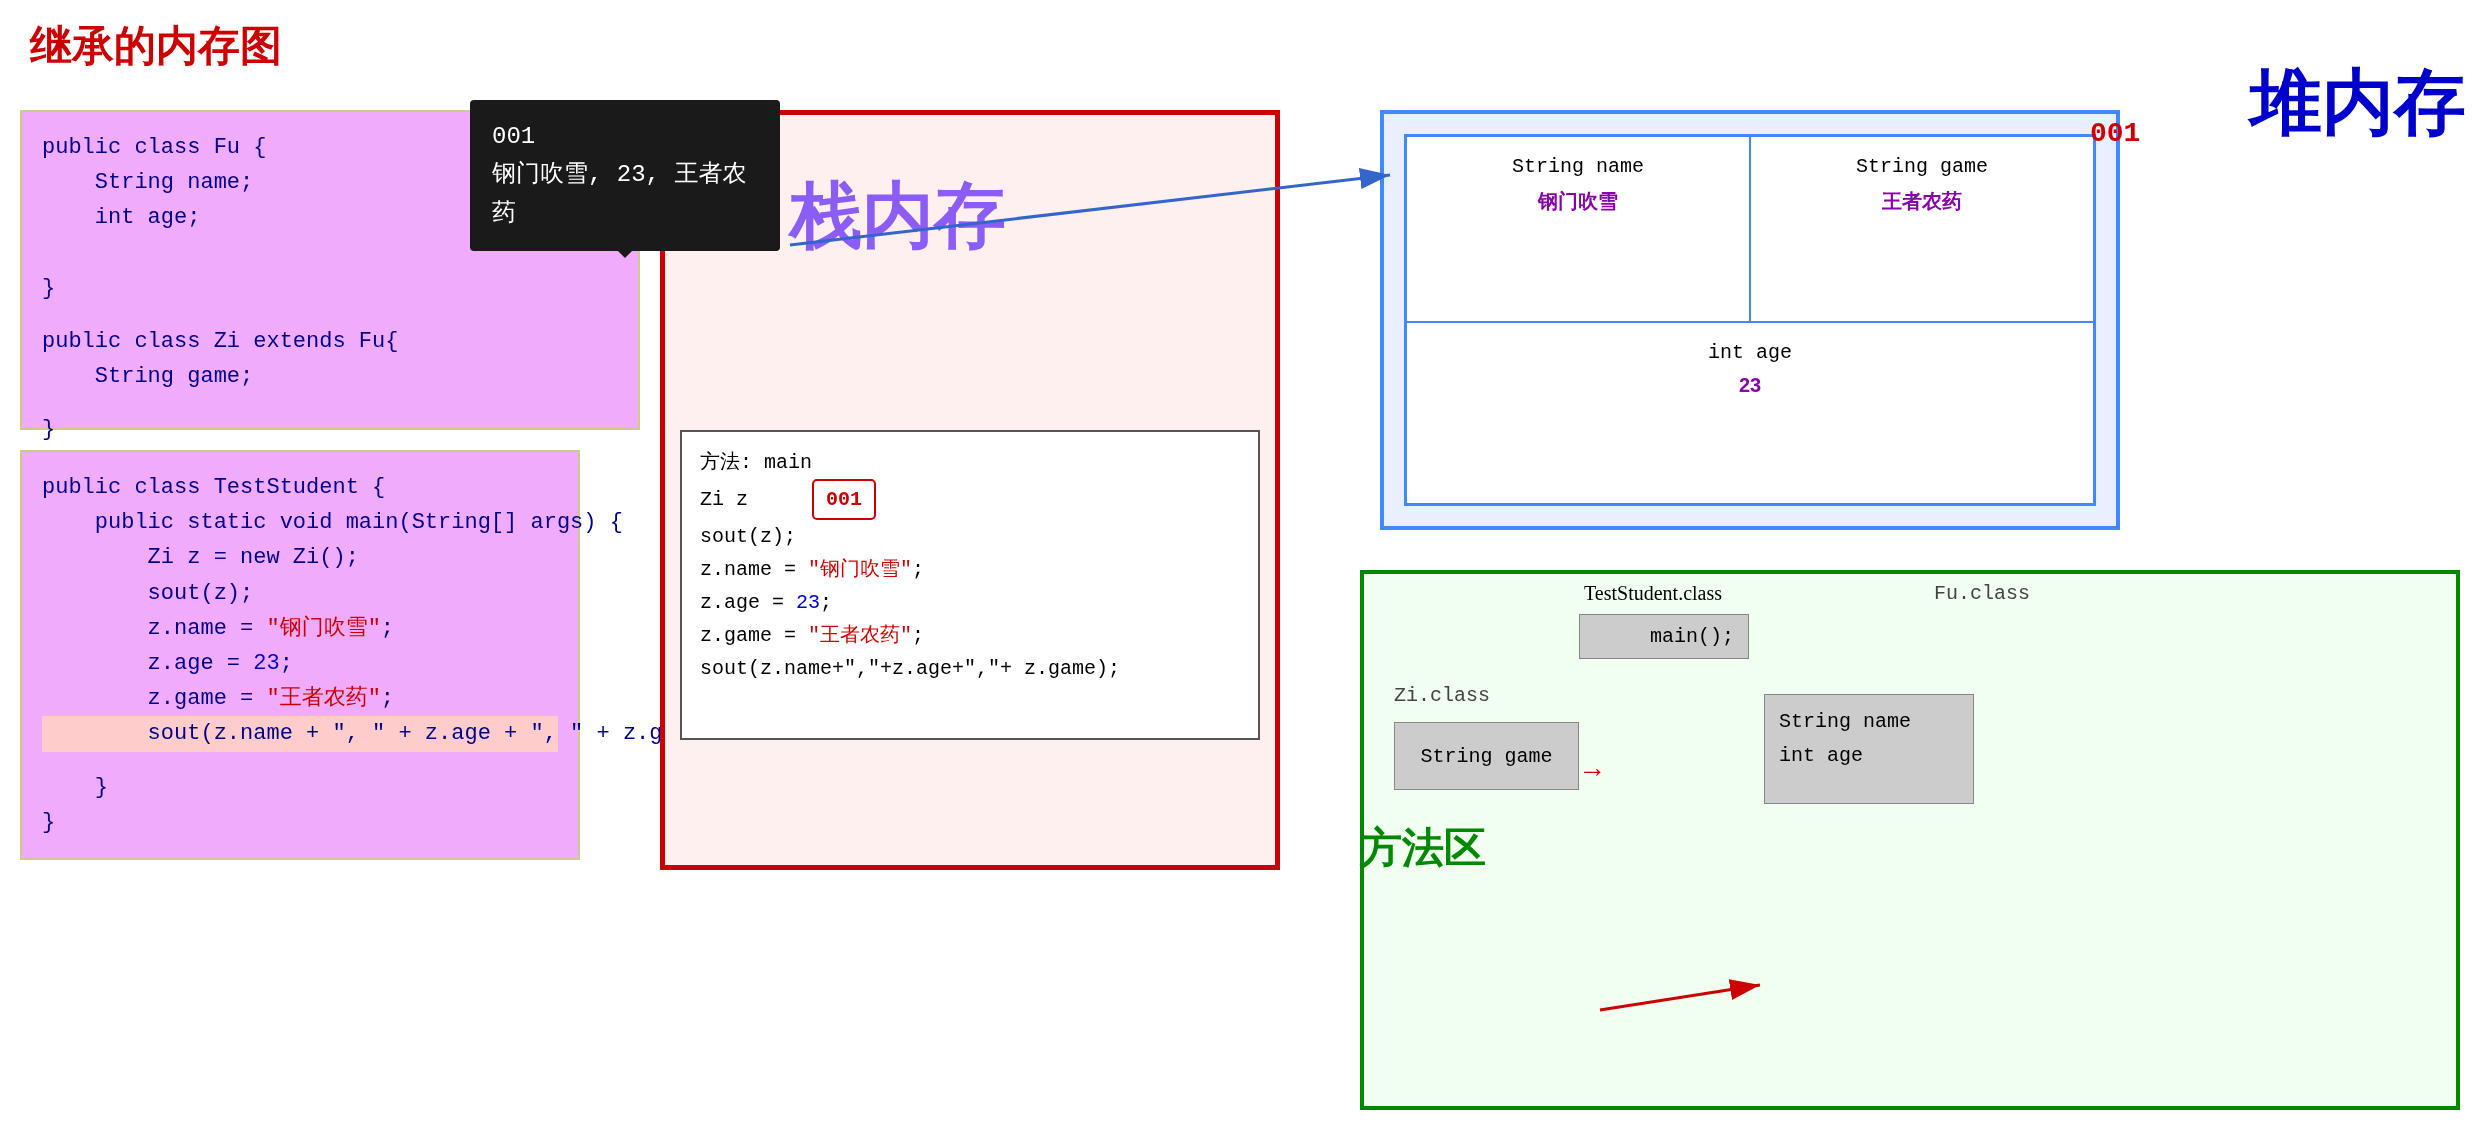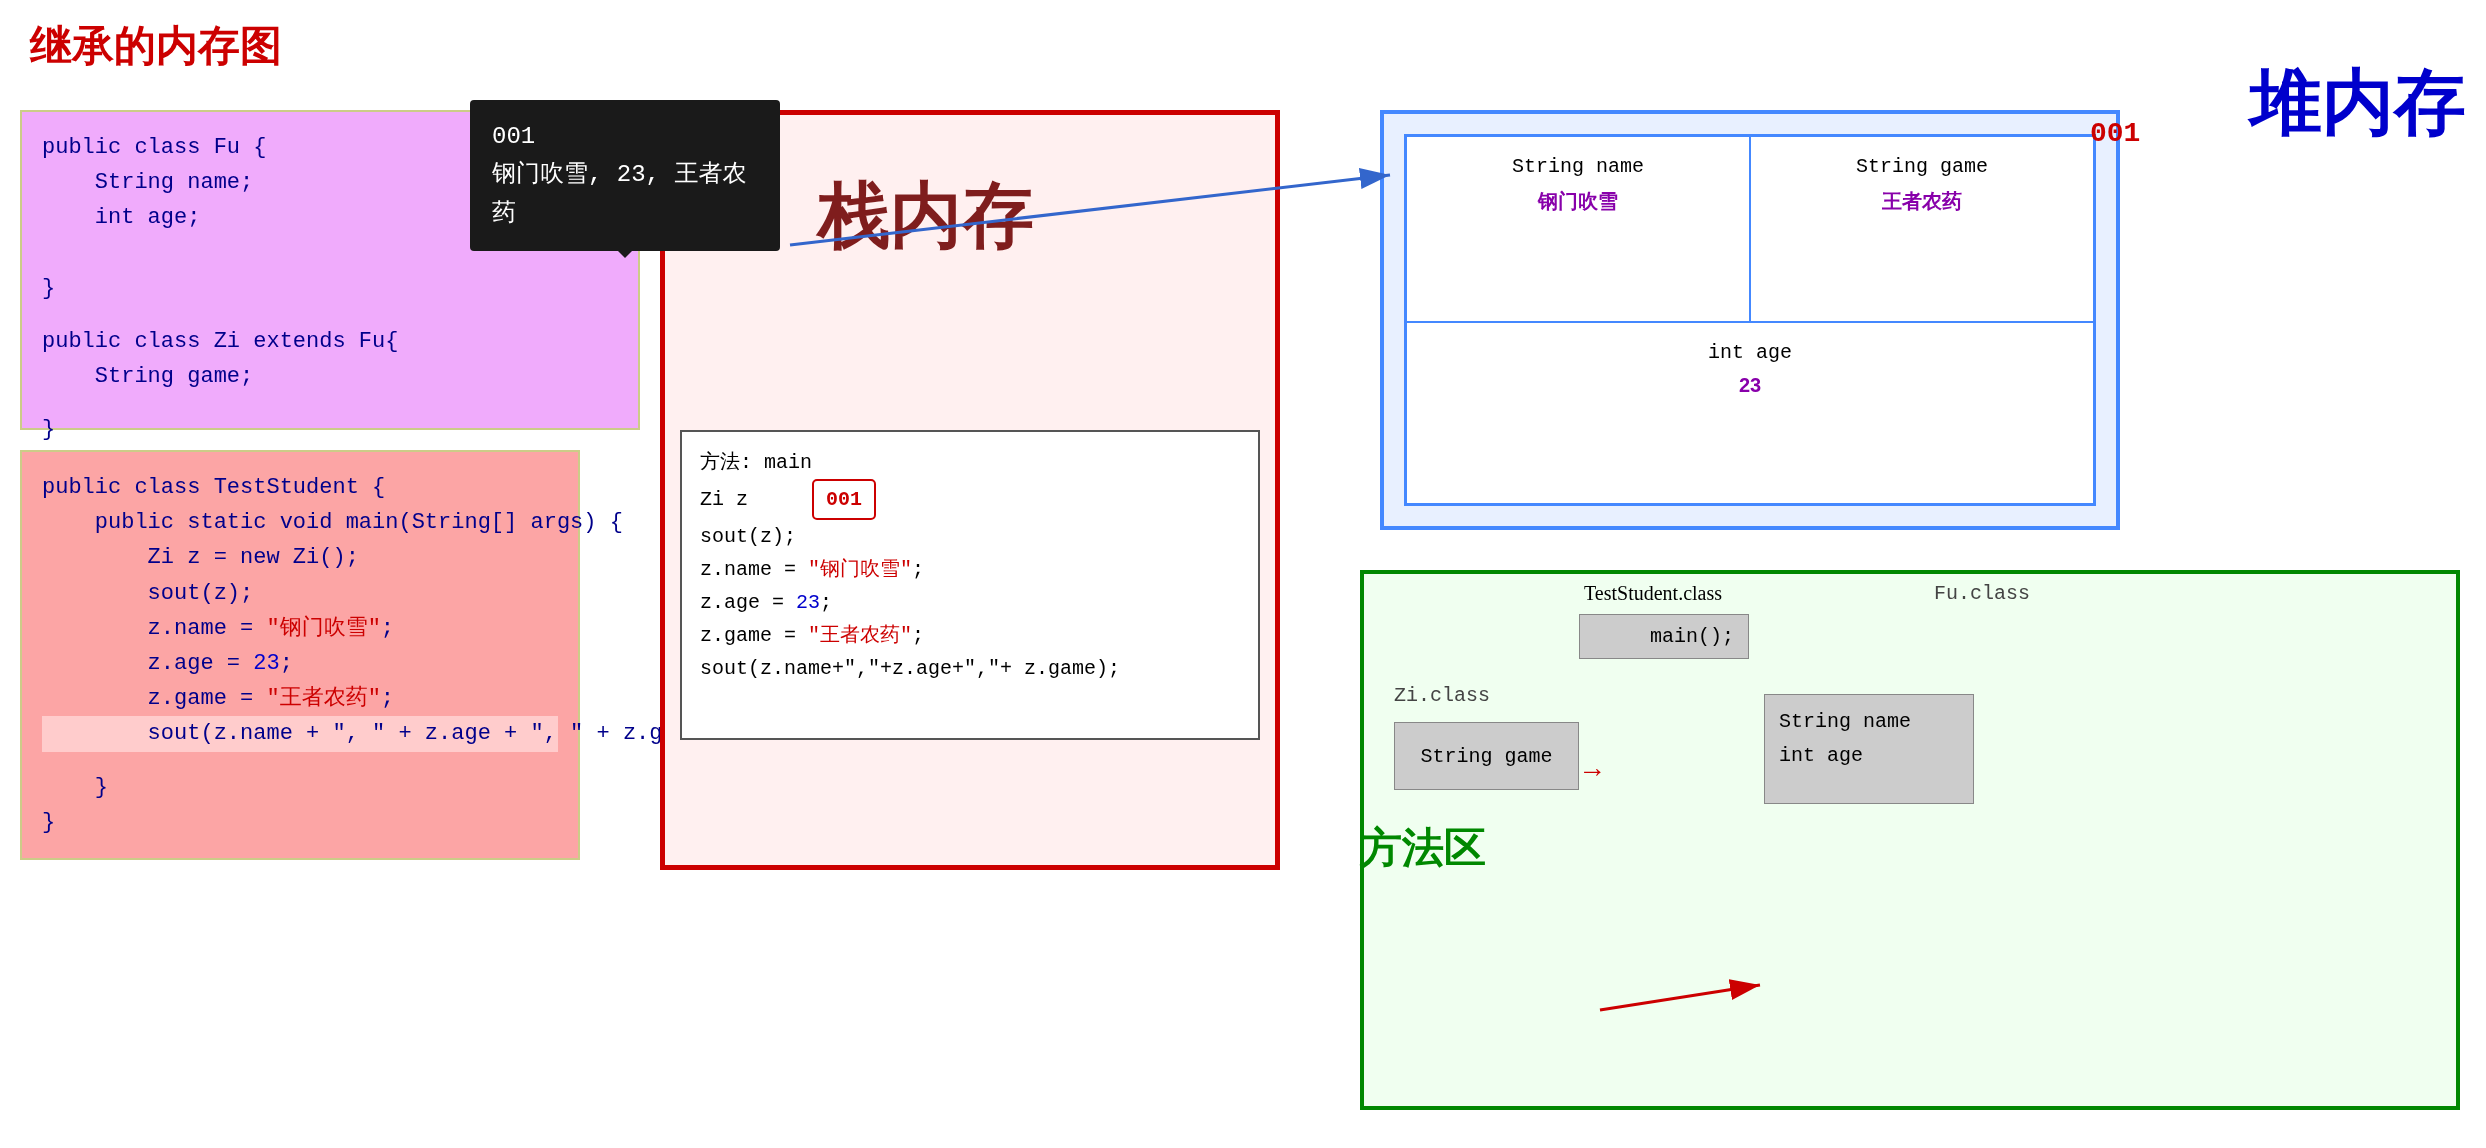--- a/index.html
+++ b/index.html
@@ -34,21 +34,21 @@
       border: 2px solid #cccc88;
       padding: 18px 20px;
     }
 
     .code-panel-bottom {
       position: absolute;
       top: 450px;
       left: 20px;
       width: 560px;
       height: 410px;
-      background: #fca5a5;
+      background: #f0abfc;
       border: 2px solid #cccc88;
       padding: 18px 20px;
     }
 
     .code-line {
       font-size: 22px;
       color: #00008b;
       line-height: 1.6;
       white-space: pre;
     }
@@ -60,24 +60,23 @@
     .code-string { color: #cc0000; }
     .code-number { color: #0000cc; }
 
     
     .zhan-label {
       position: absolute;
       top: 168px;
       left: 790px;
       font-size: 72px;
       font-weight: bold;
-      color: #7f1d1d;
+      color: #8b5cf6;
       font-family: 'Microsoft YaHei', SimHei, sans-serif;
       z-index: 5;
-      margin-left: 28px;
     }
 
     
     .tooltip-box {
       position: absolute;
       top: 100px;
       left: 470px;
       width: 310px;
       background: #1a1a1a;
       color: #ffffff;

